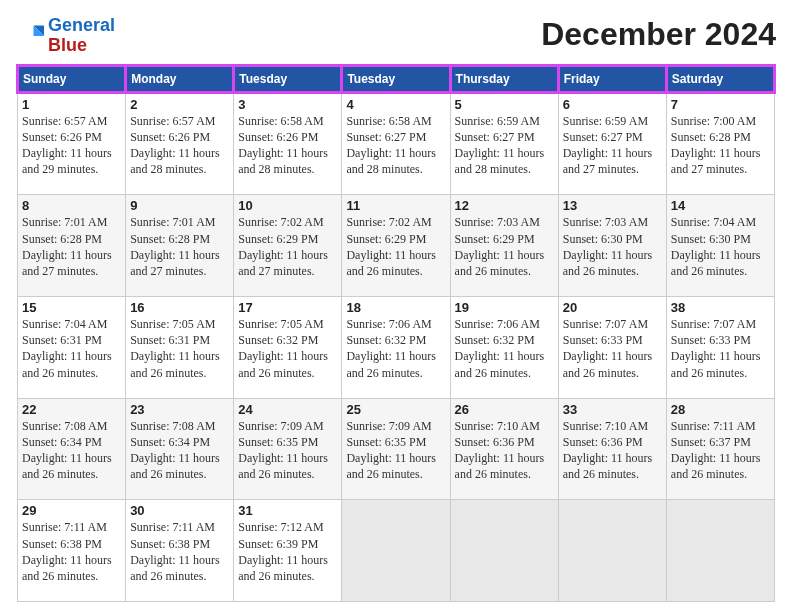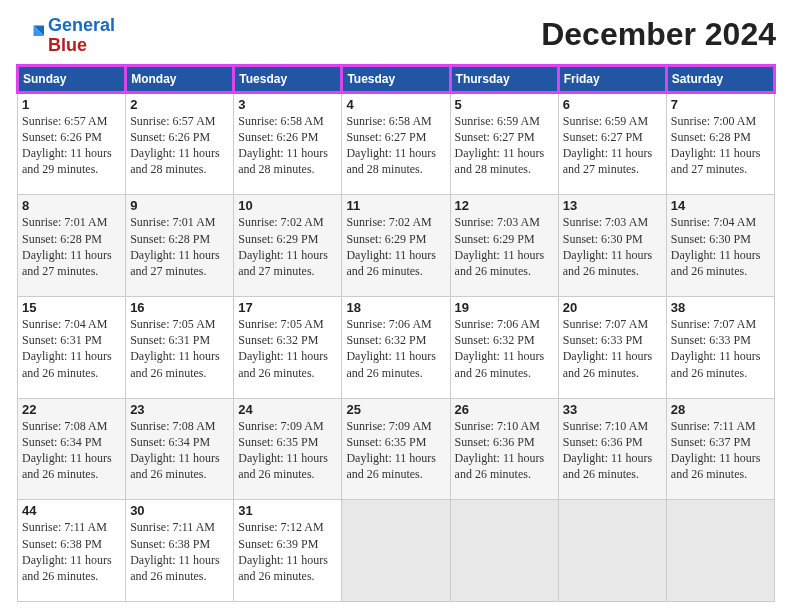--- a/index.html
+++ b/index.html
@@ -246,21 +246,21 @@
             <span class="day-num">33</span>
             <div class="day-info">Sunrise: 7:10 AM<br>Sunset: 6:36 PM<br>Daylight: 11 hours<br>and 26 minutes.</div>
           </td>
           <td>
             <span class="day-num">28</span>
             <div class="day-info">Sunrise: 7:11 AM<br>Sunset: 6:37 PM<br>Daylight: 11 hours<br>and 26 minutes.</div>
           </td>
         </tr>
         <tr>
           <td>
-            <span class="day-num">44</span>
+            <span class="day-num">29</span>
             <div class="day-info">Sunrise: 7:11 AM<br>Sunset: 6:38 PM<br>Daylight: 11 hours<br>and 26 minutes.</div>
           </td>
           <td>
             <span class="day-num">30</span>
             <div class="day-info">Sunrise: 7:11 AM<br>Sunset: 6:38 PM<br>Daylight: 11 hours<br>and 26 minutes.</div>
           </td>
           <td>
             <span class="day-num">31</span>
             <div class="day-info">Sunrise: 7:12 AM<br>Sunset: 6:39 PM<br>Daylight: 11 hours<br>and 26 minutes.</div>
           </td>

